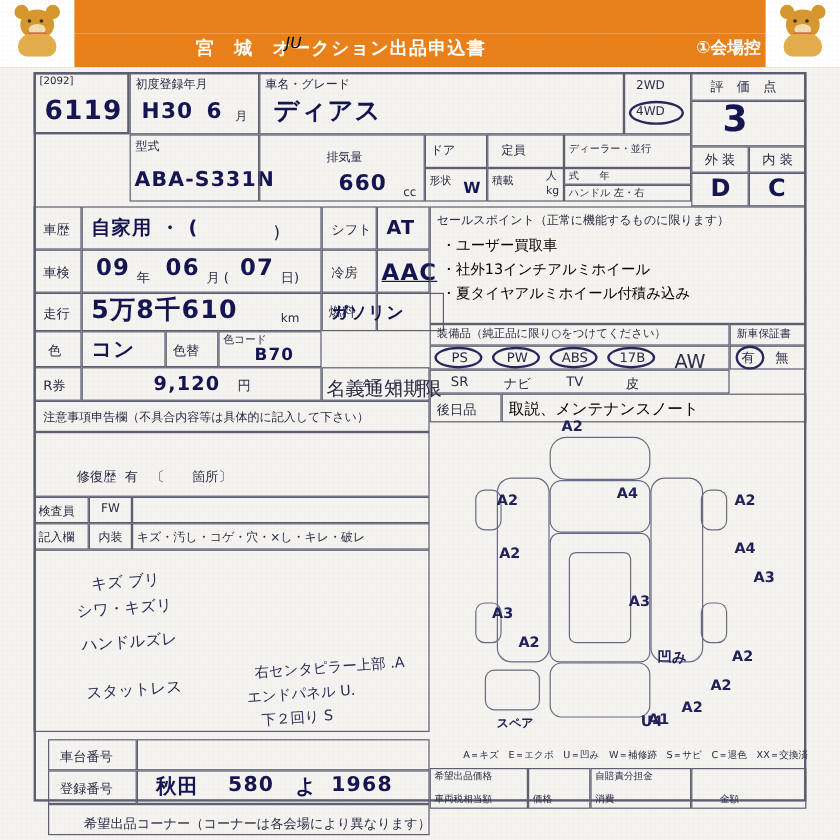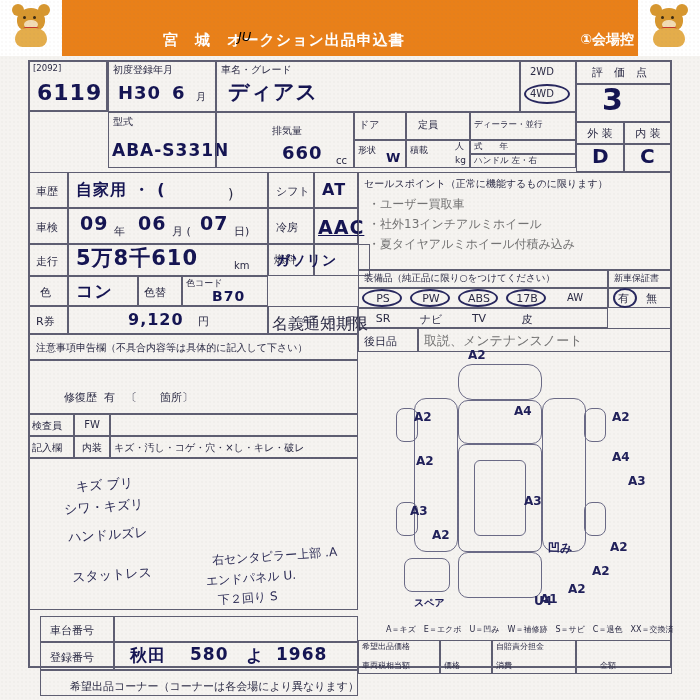--- a/index.html
+++ b/index.html
@@ -30,21 +30,21 @@
 
   
   .bx{position:absolute;box-sizing:border-box;border:1px solid #5e5e72;}
   .lbl{position:absolute;font-size:11px;color:#2a2a44;}
   .hw{position:absolute;color:#1c1c4a;font-family:"DejaVu Sans","Liberation Sans",sans-serif;}
   .ctr{text-align:center;}
   .tiny{font-size:8.5px;}
 
   
   .hand{color:#141452;font-weight:bold;letter-spacing:1px;}
-  .hand2{color:#737373;font-weight:normal;}
+  .hand2{color:#000000;font-weight:normal;}
 
   
   .scrib{position:absolute;color:#2b2b55;font-size:13px;transform:rotate(-4deg);white-space:nowrap;}
 
   .circ{position:absolute;border:2px solid #27275e;border-radius:50%;box-sizing:border-box;}
 
   .diagram{position:absolute;left:396px;top:352px;width:266px;height:262px;}
   .car-part{position:absolute;border:1.5px solid #6a6a86;border-radius:10px;box-sizing:border-box;background:transparent;}
   .mark{position:absolute;color:#20205a;font-size:12px;font-weight:bold;}
 
@@ -215,21 +215,21 @@
   <div class="lbl" style="left:364px;top:272px;font-size:9.5px;">装備品（純正品に限り○をつけてください）</div>
   <div class="bx" style="left:608px;top:270px;width:64px;height:18px;"></div>
   <div class="lbl" style="left:614px;top:272px;font-size:9px;">新車保証書</div>
 
   <div class="bx" style="left:358px;top:288px;width:250px;height:20px;"></div>
   <div class="bx" style="left:358px;top:308px;width:250px;height:20px;"></div>
   <div class="lbl ctr" style="left:362px;top:292px;width:42px;font-size:11px;">PS</div>
   <div class="lbl ctr" style="left:410px;top:292px;width:42px;font-size:11px;">PW</div>
   <div class="lbl ctr" style="left:458px;top:292px;width:42px;font-size:11px;">ABS</div>
   <div class="lbl ctr" style="left:506px;top:292px;width:42px;font-size:11px;">17B</div>
-  <div class="lbl ctr" style="left:554px;top:292px;width:42px;font-size:10px;">AW</div>
+  <div class="lbl ctr" style="left:554px;top:292px;width:42px;font-size:16px;">AW</div>
   <div class="circ" style="left:362px;top:289px;width:40px;height:18px;"></div>
   <div class="circ" style="left:410px;top:289px;width:40px;height:18px;"></div>
   <div class="circ" style="left:458px;top:289px;width:40px;height:18px;"></div>
   <div class="circ" style="left:506px;top:289px;width:40px;height:18px;"></div>
 
   <div class="lbl ctr" style="left:362px;top:312px;width:42px;font-size:11px;">SR</div>
   <div class="lbl ctr" style="left:410px;top:312px;width:42px;font-size:11px;">ナビ</div>
   <div class="lbl ctr" style="left:458px;top:312px;width:42px;font-size:11px;">TV</div>
   <div class="lbl ctr" style="left:506px;top:312px;width:42px;font-size:11px;">皮</div>
 

